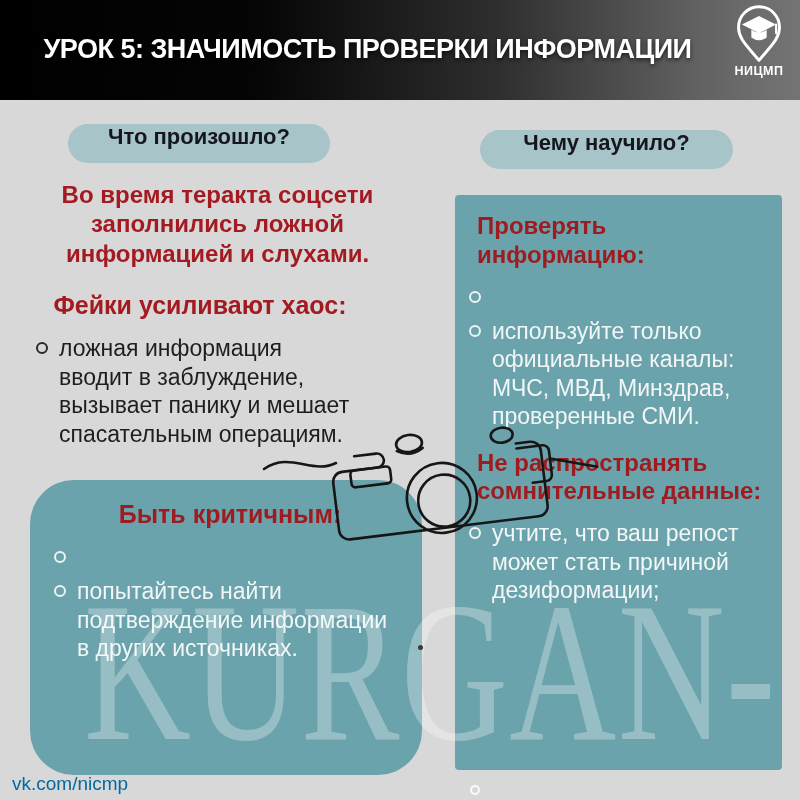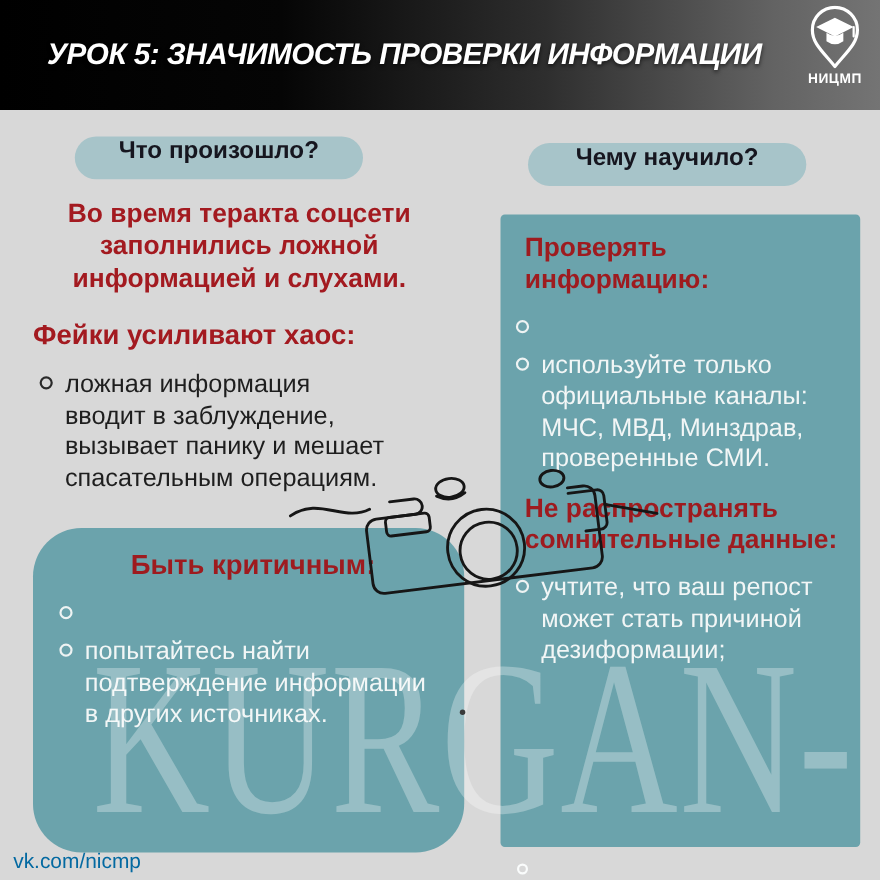--- a/index.html
+++ b/index.html
@@ -12,42 +12,41 @@
   
   .header {
     position:absolute; left:0; top:0; width:800px; height:100px;
     background:linear-gradient(90deg,#000 0%,#050505 32%,#2e2e2e 62%,#636363 88%,#747474 100%);
   }
   .header-title {
     position:absolute; left:0; top:34px; width:735px;
     text-align:center; color:#fff; font-size:27px; font-weight:700;
     letter-spacing:-0.5px; text-shadow:0 2px 4px rgba(0,0,0,.65);
     white-space:nowrap;
-    font-style:italic;
   }
   .logo { position:absolute; right:8px; top:5px; width:66px; text-align:center; }
   .logo svg { display:block; margin:0 auto; }
   .logo-label { color:#fff; font-size:12.5px; font-weight:700; letter-spacing:.5px; margin-top:1px; }
   
   .pill {
     position:absolute; height:39px; border-radius:20px; background:#a7c4c9;
     display:flex; align-items:flex-start; justify-content:center;
     color:#16161f; font-size:22px; font-weight:700;
   }
   .pill-left { left:68px; top:124px; width:262px; }
   .pill-right { left:480px; top:98px; width:253px;margin-top:32px; }
   
   .pre { white-space:pre-line; }
   .intro-red {
     position:absolute; left:25px; top:180px; width:385px;
     text-align:center; color:#a31a20; font-size:24px; font-weight:700; line-height:1.22;
   }
   .heading-red-gray {
     position:absolute; left:30px; top:291px; width:340px;
-    color:#a31a20; font-size:25px; font-weight:700;
+    text-align:center; color:#a31a20; font-size:25px; font-weight:700;
   }
   .list { list-style:none; }
   .list li { display:flex; margin-top:14px; }
   .list li:first-child { margin-top:0; }
   .ring { flex:0 0 auto; width:12px; height:12px; border-radius:50%; margin:8px 11px 0 0; }
   .ring-dark { border:2px solid #2a2a2a; }
   .ring-light { border:2px solid #eef3f3; }
   .black-list {
     position:absolute; left:36px; top:334px; width:390px;
     color:#1e1e1e; font-size:23px; line-height:28.5px;

